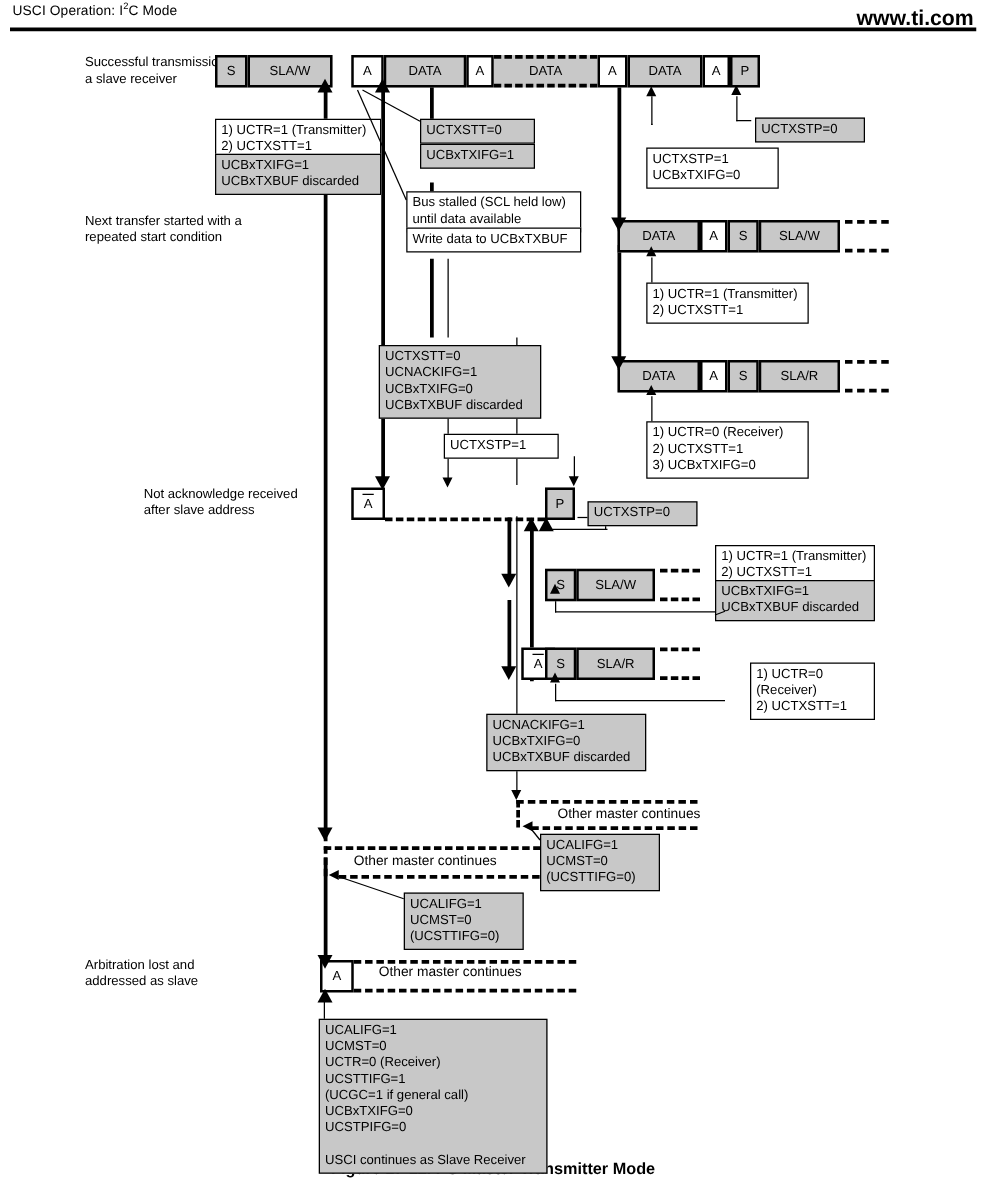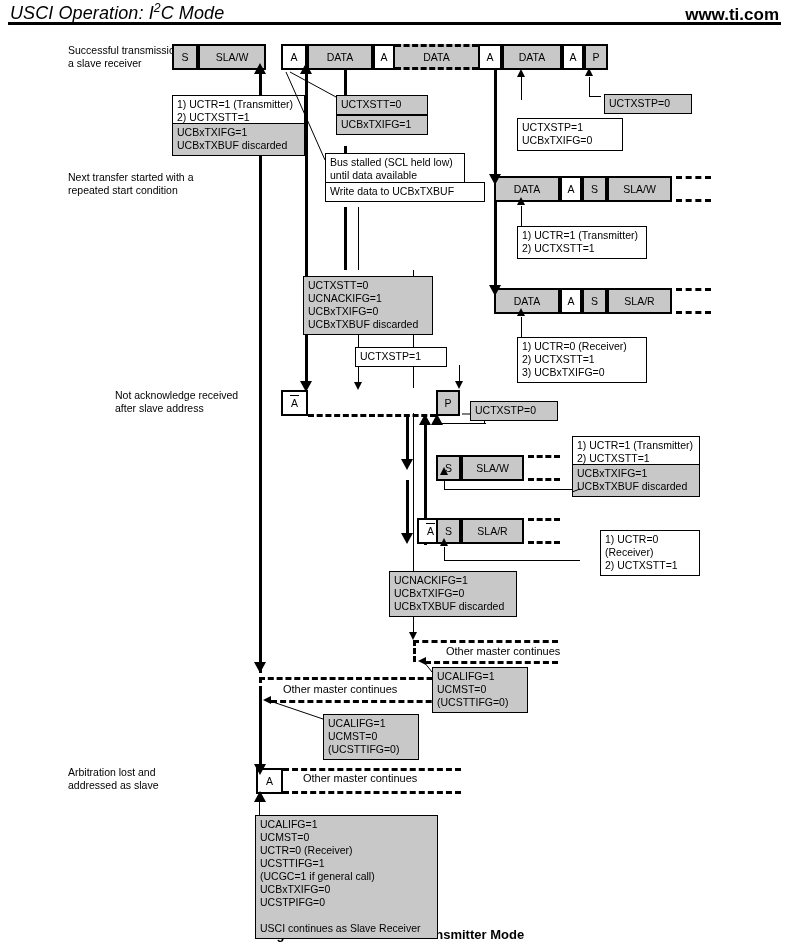--- a/index.html
+++ b/index.html
@@ -13,21 +13,21 @@
     position:relative;
     width:789px;
     height:950px;
     overflow:hidden;
     background:#fff;
   }
 
   
   .hdr-left{
     position:absolute; left:10px; top:3px;
-    font-style:italic; font-size:18px; letter-spacing:.1px;
+    font-size:11px; letter-spacing:.1px;
     white-space:nowrap;
   }
   .hdr-right{
     position:absolute; right:10px; top:5px;
     font-size:17px; font-weight:bold; white-space:nowrap;
   }
   .hdr-rule{
     position:absolute; left:8px; top:22px; width:773px; height:3px;
     background:#000;
   }
@@ -336,21 +336,21 @@
   <div class="note" style="left:172px; top:95px;  width:133px;">1) UCTR=1 (Transmitter)
 2) UCTXSTT=1</div>
   <div class="note grey" style="left:172px; top:123px; width:133px;">UCBxTXIFG=1
 UCBxTXBUF discarded</div>
 
   <div class="note grey" style="left:336px; top:95px;  width:92px;">UCTXSTT=0</div>
   <div class="note grey" style="left:336px; top:115px; width:92px;">UCBxTXIFG=1</div>
 
   <div class="note" style="left:325px; top:153px; width:140px;">Bus stalled (SCL held low)
 until data available</div>
-  <div class="note" style="left:325px; top:182px; width:160px;">Write data to UCBxTXBUF</div>
+  <div class="note" style="left:325px; top:182px; width:140px;">Write data to UCBxTXBUF</div>
 
   <div class="note" style="left:517px; top:118px; width:106px;">UCTXSTP=1
 UCBxTXIFG=0</div>
   <div class="note grey" style="left:604px; top:94px;  width:88px;">UCTXSTP=0</div>
 
   <div class="note" style="left:517px; top:226px; width:130px;">1) UCTR=1 (Transmitter)
 2) UCTXSTT=1</div>
   <div class="note" style="left:517px; top:337px; width:130px;">1) UCTR=0 (Receiver)
 2) UCTXSTT=1
 3) UCBxTXIFG=0</div>

